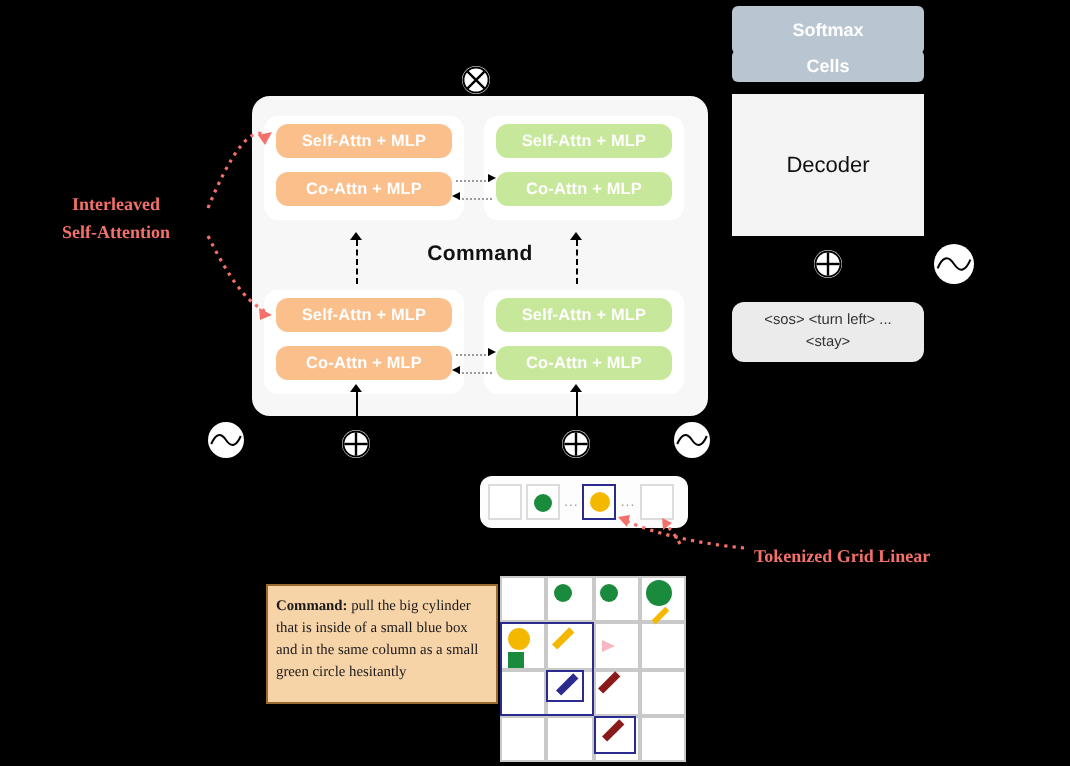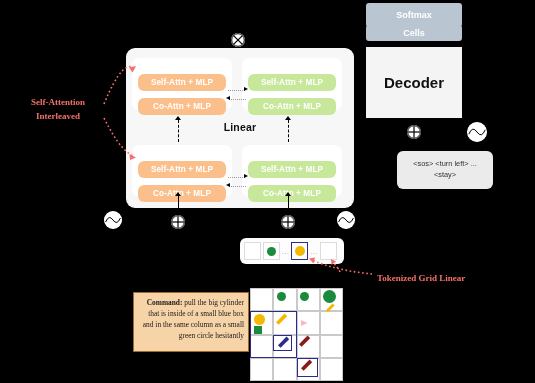--- a/index.html
+++ b/index.html
@@ -15,21 +15,21 @@
   .enc-label{
     position:absolute;left:126px;top:121px;width:228px;text-align:center;
     font-size:10.5px;font-weight:bold;color:#111;letter-spacing:.2px;
   }
   .sub-card{
     position:absolute;background:#ffffff;border-radius:7px;
   }
   .attn-box{
     position:absolute;border-radius:6px;display:flex;align-items:center;
     justify-content:center;font-size:8.2px;font-weight:bold;color:#ffffff;
-    letter-spacing:.1px;white-space:nowrap;margin-top:12px;
+    letter-spacing:.1px;white-space:nowrap;
   }
   .orange{background:#fbbf8c;}
   .green{background:#c7e89a;}
   
   .vline{position:absolute;background:#000;width:1.2px;}
   .vline-dash{
     position:absolute;width:0;border-left:1.4px dashed #000;
   }
   .hline-dash{position:absolute;height:0;border-top:1.3px dotted #9a9a9a;}
   
@@ -55,21 +55,21 @@
   }
   .op-circle svg{display:block;}
   
   .blk{
     position:absolute;display:flex;align-items:center;justify-content:center;
     font-size:9px;font-weight:bold;color:#fff;border-radius:3px;
   }
   .blk-grey{background:#b9c6d1;}
   .decoder-box{
     position:absolute;background:#f4f4f4;display:flex;align-items:center;
-    justify-content:center;font-size:15px;font-weight:bold;color:#111;
+    justify-content:center;font-size:11px;font-weight:normal;color:#111;
   }
   .token-pill{
     position:absolute;background:#ebebeb;border-radius:6px;
     display:flex;align-items:center;justify-content:center;text-align:center;
     font-size:7.4px;color:#333;line-height:1.45;padding:3px 5px;box-sizing:border-box;
   }
   
   .cells-strip{
     position:absolute;left:240px;top:238px;width:104px;height:26px;
     background:#fdfdfd;border-radius:6px;display:flex;align-items:center;
@@ -81,21 +81,21 @@
   }
   .cell.sel{border:1.6px solid #2b2b8f;}
   .dots{font-size:7px;color:#9a9a9a;letter-spacing:.5px;}
   .dot-green{width:9px;height:9px;border-radius:50%;background:#1a8a3c;}
   .dot-yellow{width:10px;height:10px;border-radius:50%;background:#f5b800;}
   
   .command-box{
     position:absolute;left:133px;top:292px;width:116px;height:60px;
     background:#f7d3a8;border:1px solid #9a6a30;box-sizing:border-box;
     font-family:"Liberation Serif",serif;font-size:7.4px;color:#1a1a1a;
-    line-height:1.5;text-align:right;padding:4px 4px;
+    line-height:1.5;text-align:left;padding:4px 4px;
   }
   .command-box b{font-weight:bold;}
   
   .grid{
     position:absolute;left:250px;top:288px;width:93px;height:93px;
     background:#fff;
   }
   .gcell{
     position:absolute;box-sizing:border-box;border:0.8px solid #c9c9c9;
   }
@@ -124,21 +124,21 @@
       <line x1="2.8" y1="2.8" x2="11.2" y2="11.2" stroke="#000" stroke-width="1.2"></line>
       <line x1="11.2" y1="2.8" x2="2.8" y2="11.2" stroke="#000" stroke-width="1.2"></line>
     </svg>
   </div>
 
   <div class="vline" style="left:178px;top:47px;height:14px;"></div>
   <div class="vline" style="left:288px;top:47px;height:14px;"></div>
   <div class="vline" style="left:178px;top:47px;height:1.2px;width:111px;"></div>
 
   <div class="enc-panel"></div>
-  <div class="enc-label">Linear</div>
+  <div class="enc-label">Command</div>
 
   <div class="sub-card" style="left:132px;top:58px;width:100px;height:52px;"></div>
   <div class="sub-card" style="left:242px;top:58px;width:100px;height:52px;"></div>
 
   <div class="attn-box orange" style="left:138px;top:62px;width:88px;height:17px;">Self-Attn + MLP</div>
   <div class="attn-box orange" style="left:138px;top:86px;width:88px;height:17px;">Co-Attn + MLP</div>
 
   <div class="attn-box green" style="left:248px;top:62px;width:88px;height:17px;">Self-Attn + MLP</div>
   <div class="attn-box green" style="left:248px;top:86px;width:88px;height:17px;">Co-Attn + MLP</div>
 
@@ -238,21 +238,21 @@
   <div class="op-circle" style="left:467px;top:122px;width:20px;height:20px;">
     <svg width="20" height="20" viewBox="0 0 20 20">
       <circle cx="10" cy="10" r="9.5" fill="#fff"></circle>
       <path d="M1.8 12.2 Q5.5 3.4 10 10 T18.2 7.8" fill="none" stroke="#000" stroke-width="1"></path>
     </svg>
   </div>
 
   <div class="vline" style="left:414px;top:118px;height:7px;"></div>
   <div class="vline" style="left:414px;top:139px;height:12px;"></div>
 
-  <div class="token-pill" style="left:366px;top:151px;width:96px;height:38px;margin-left:31px;">&lt;sos&gt; &lt;turn left&gt; ... &lt;stay&gt;</div>
+  <div class="token-pill" style="left:366px;top:151px;width:96px;height:30px;">&lt;sos&gt; &lt;turn left&gt; ... &lt;stay&gt;</div>
 
   <div class="command-box">
     <b>Command:</b><span> pull the big cylinder that is inside of a small blue box and in the same column as a small green circle hesitantly</span>
   </div>
 
   <div class="grid">
 
     <div class="gcell" style="left:0px;top:0px;width:23.25px;height:23.25px;"></div>
     <div class="gcell" style="left:23.25px;top:0px;width:23.25px;height:23.25px;"></div>
     <div class="gcell" style="left:46.5px;top:0px;width:23.25px;height:23.25px;"></div>
@@ -299,22 +299,22 @@
     <svg class="cyl" style="left:47px;top:46px;" width="15" height="15" viewBox="0 0 15 15">
       <path d="M10.6 1.6 L13.2 4.2 L4.6 12.8 L2 10.2 Z" fill="#8b1a1a"></path>
     </svg>
 
     <svg class="cyl" style="left:49px;top:70px;" width="15" height="15" viewBox="0 0 15 15">
       <path d="M10.6 1.6 L13.2 4.2 L4.6 12.8 L2 10.2 Z" fill="#8b1a1a"></path>
     </svg>
   </div>
 
   <div class="annot" style="left:8px;top:96px;width:100px;text-align:center;">
+    <div>Interleaved</div>
     <div>Self-Attention</div>
-    <div>Interleaved</div>
   </div>
 
   <div class="annot" style="left:377px;top:272px;">
     <span>Tokenized Grid Linear</span>
   </div>
 
   <svg class="annot-svg" width="535" height="383" viewBox="0 0 535 383">
 
     <path d="M104 104 C 118 70, 128 62, 134 69" fill="none" stroke="#f4706a" stroke-width="1.6" stroke-dasharray="1.6,2.6"></path>
     <polygon points="136,66 129,67.5 132.5,72.5" fill="#f4706a"></polygon>

